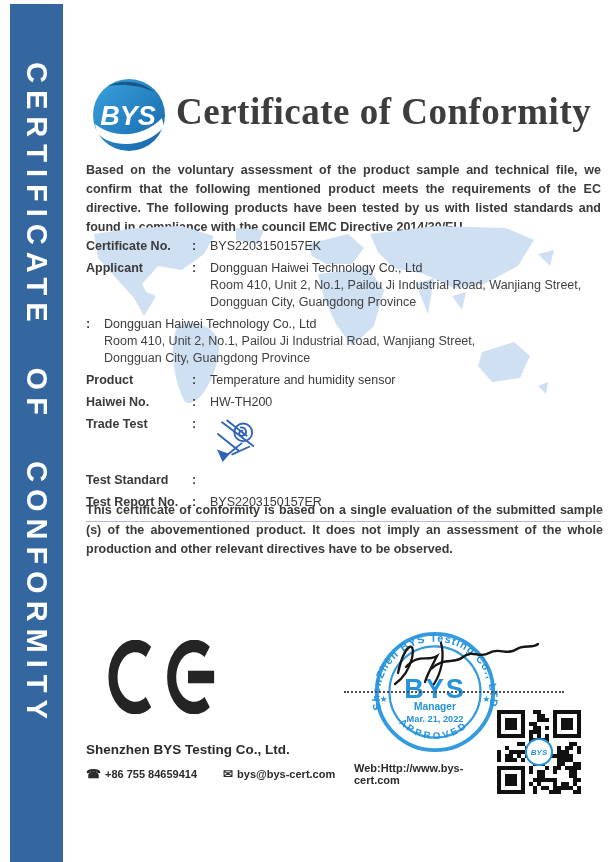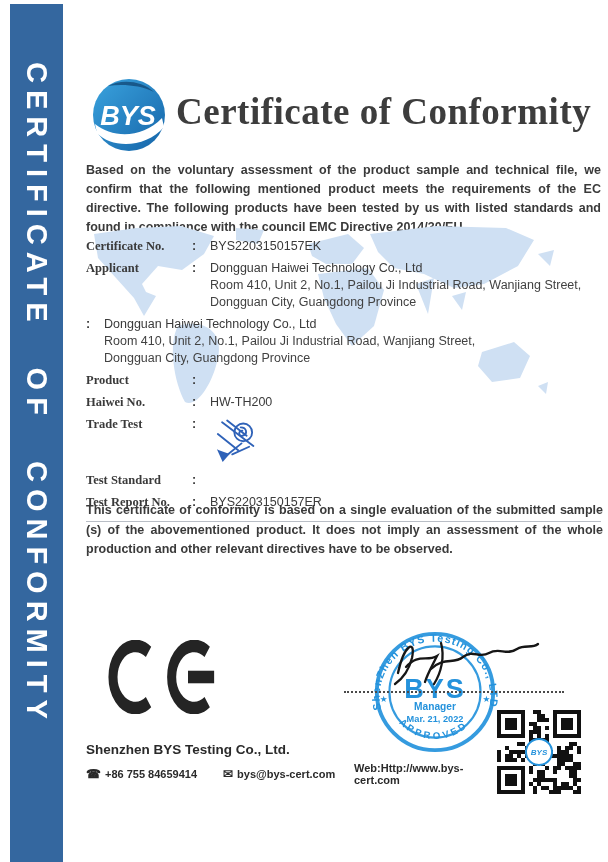--- a/index.html
+++ b/index.html
@@ -15,21 +15,21 @@
   .doc-title{position:absolute;left:176px;top:90px;font-family:"Liberation Serif",serif;
              font-weight:bold;font-size:37px;color:#3d3d3d;letter-spacing:.5px;}
   
   .intro{position:absolute;left:86px;top:161px;width:515px;font-size:12.5px;font-weight:bold;
          line-height:19px;text-align:justify;color:#3a3a3a;}
   
   .mapwm{position:absolute;left:86px;top:226px;width:515px;height:252px;z-index:0;}
   
   .fields{position:absolute;left:86px;top:238px;width:515px;z-index:1;}
   .frow{display:flex;margin-bottom:5px;font-size:12.5px;line-height:17px;}
-  .flabel{width:106px;flex-shrink:0;font-weight:bold;font-family:Liberation Serif, serif;}
+  .flabel{width:106px;flex-shrink:0;font-weight:bold;}
   .fcolon{width:18px;flex-shrink:0;font-weight:bold;}
   .fvalue{font-weight:normal;}
   .faddr{font-weight:normal;color:#424242;}
   .tm-logo{width:58px;height:44px;margin-top:2px;}
   .sep-line{position:absolute;left:86px;top:521px;width:515px;border-top:1px solid #b9bec6;z-index:1;}
   .closing{position:absolute;left:86px;top:501px;width:517px;font-size:12.5px;font-weight:bold;
            line-height:19.5px;text-align:justify;color:#3a3a3a;}
   
   .ce-mark{position:absolute;left:108px;top:640px;width:112px;height:74px;}
   .stamp{position:absolute;left:371px;top:628px;width:128px;height:128px;z-index:2;}
@@ -123,20 +123,21 @@
       <div>
         <div class="fvalue">Dongguan Haiwei Technology Co., Ltd</div>
         <div class="faddr">Room 410, Unit 2, No.1, Pailou Ji Industrial Road, Wanjiang Street,</div>
         <div class="faddr">Dongguan City, Guangdong Province</div>
       </div>
     </div>
 
     <div class="frow">
       <div class="flabel">Product</div>
       <div class="fcolon">:</div>
+      <div class="fvalue">Temperature and humidity sensor</div>
     </div>
 
     <div class="frow">
       <div class="flabel">Haiwei No.</div>
       <div class="fcolon">:</div>
       <div class="fvalue">HW-TH200</div>
     </div>
 
     <div class="frow">
       <div class="flabel">Trade Test</div>

